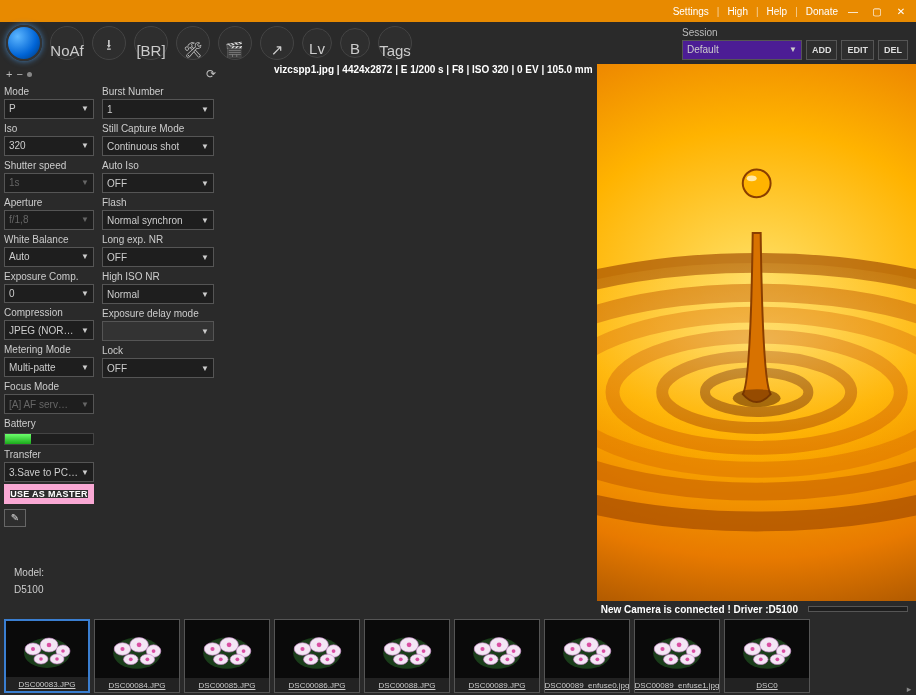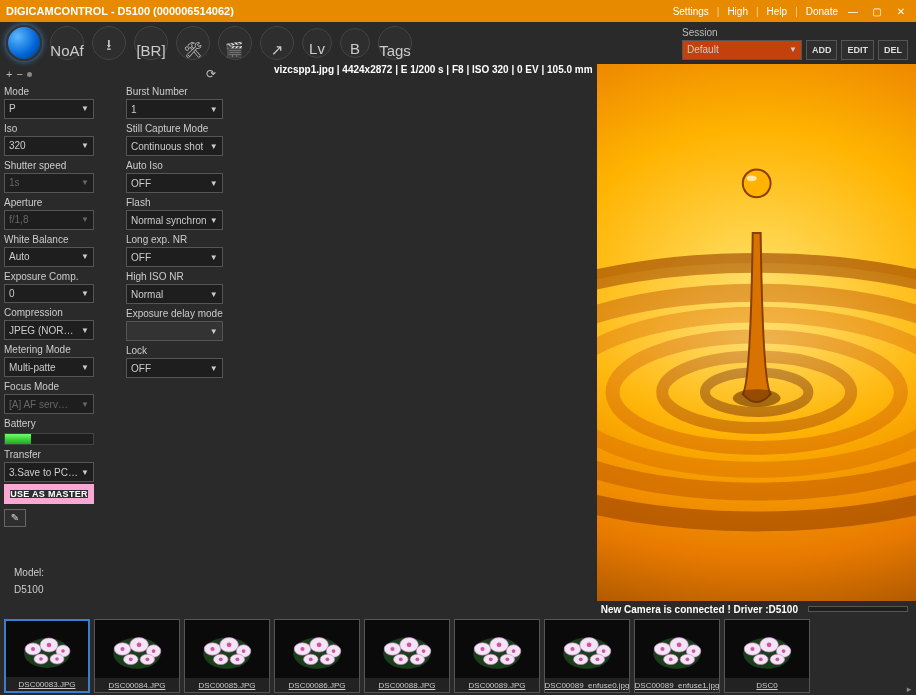--- a/index.html
+++ b/index.html
@@ -15,34 +15,34 @@
   .titlebar .win-btn { width:18px; height:14px; margin-left:6px; display:flex; align-items:center; justify-content:center; cursor:pointer; color:#fff; font-size:10px; }
 
   
   .toolbar-row { height:42px; background:#2a2a2a; display:flex; align-items:center; padding:4px 8px 4px 6px; gap:8px; }
   .tb-circle { width:34px; height:34px; border-radius:50%; border:1px solid #444; display:flex; align-items:flex-end; justify-content:center; color:#ccc; font-size:15px; cursor:pointer; background:#2e2e2e; }
   .tb-circle.small { width:30px; height:30px; }
   .tb-capture { width:36px; height:36px; border-radius:50%; background:radial-gradient(circle at 30% 30%, #5cb6ff 0%, #0064d6 60%, #003570 100%); border:2px solid #333; box-shadow:0 0 6px rgba(80,170,255,.7);}
   .toolbar-row .grow { flex:1; }
   .session-block { display:flex; flex-direction:column; gap:2px; color:#bbb; font-size:10px; }
   .session-row { display:flex; align-items:center; gap:4px; }
-  .session-select { width:120px; height:20px; background:#c2410c; border:1px solid #555; color:#ccc; font-size:10px; padding:0 4px; display:flex; align-items:center; justify-content:space-between; cursor:pointer;}
+  .session-select { width:120px; height:20px; background:#4c1d95; border:1px solid #555; color:#ccc; font-size:10px; padding:0 4px; display:flex; align-items:center; justify-content:space-between; cursor:pointer;}
   .session-select .chev { font-size:8px; }
   .mini-btn { border:1px solid #555; background:#2e2e2e; color:#ddd; font-size:9px; height:20px; padding:0 5px; cursor:pointer; font-weight:600;}
 
   
   .main-area { flex:1; display:flex; min-height:0; }
 
   
   .left { width:222px; display:flex; flex-direction:column; }
   .lefttop { height:20px; display:flex; align-items:center; gap:4px; padding:0 6px; color:#bbb; font-size:11px;}
   .lefttop .plus,.lefttop .minus{cursor:pointer;}
   .lefttop .dot{width:5px;height:5px;border-radius:50%;background:#888;}
   .lefttop .reload{margin-left:auto; cursor:pointer; font-size:12px;}
-  .left-cols { flex:1; display:flex; min-height:0;gap:24px;}
+  .left-cols { flex:1; display:flex; min-height:0;}
   .col { display:flex; flex-direction:column; gap:2px; padding:0 4px; }
   .col.a { width:98px; }
   .col.b { width:120px; }
   .grp-label { font-size:10px; color:#ccc; margin-top:2px; white-space:nowrap; overflow:hidden; text-overflow:ellipsis;}
   .dropdown { height:20px; background:#1e1e1e; border:1px solid #555; color:#ccc; font-size:10px; padding:0 4px; display:flex; align-items:center; justify-content:space-between; cursor:pointer;}
   .dropdown.wide { width:100%; }
   .dropdown .val { white-space:nowrap; overflow:hidden; text-overflow:ellipsis; }
   .dropdown .chev { font-size:8px; padding-left:3px;}
   .dropdown.disabled { color:#666; cursor:default;}
   .dropdown.empty-sel{ background:#333; }
@@ -69,21 +69,20 @@
   .thumb .pic svg{width:100%;height:100%;display:block;}
   .thumb .cap { height:14px; background:#222; color:#ccc; font-size:8px; display:flex; align-items:center; justify-content:center; white-space:nowrap; overflow:hidden;text-decoration:underline;}
   .scrollbar-corner{position:absolute; right:0; bottom:0; width:14px; height:12px; display:flex; align-items:center; justify-content:center; color:#888; font-size:9px;}
 </style>
 </head>
 <body>
 
 <div class="app">
 
   <div class="titlebar">
-    <span class="title">DIGICAMCONTROL - D5100 (000006514062)</span>
     <span class="spacer"></span>
     <span class="menu-item">Settings</span>
     <span class="sep">|</span>
     <span class="menu-item">High</span>
     <span class="sep">|</span>
     <span class="menu-item">Help</span>
     <span class="sep">|</span>
     <span class="menu-item">Donate</span>
     <span class="win-btn">—</span>
     <span class="win-btn">▢</span>

